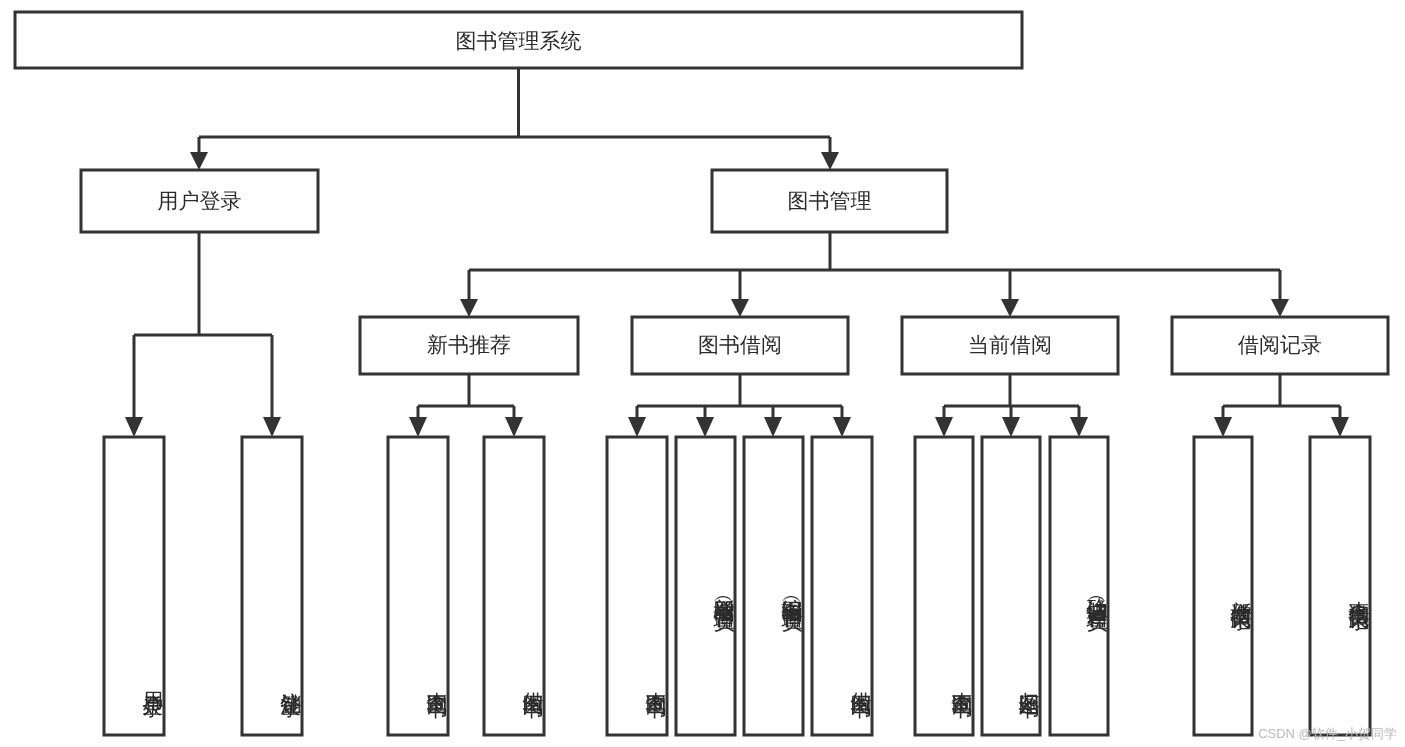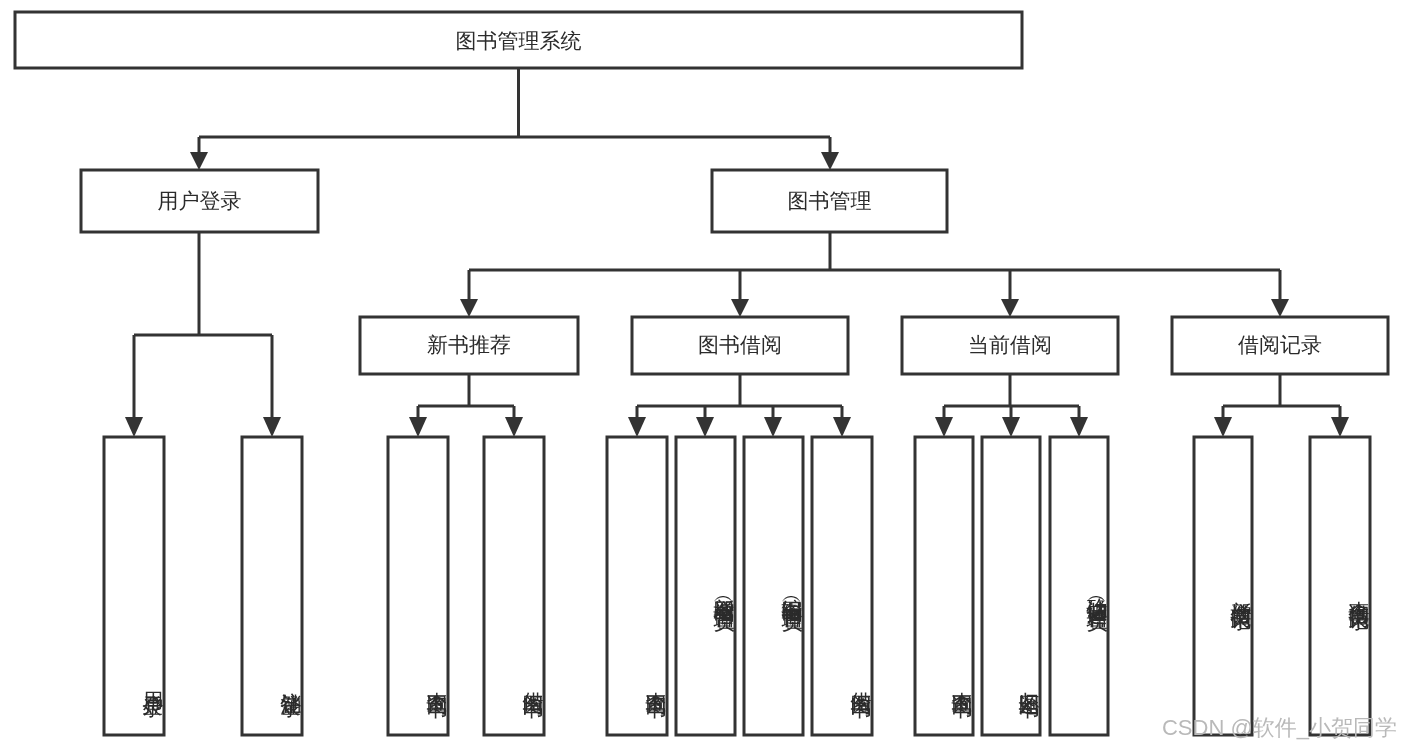--- a/index.html
+++ b/index.html
@@ -61,21 +61,21 @@
     display: flex;
     align-items: flex-start;
     justify-content: center;
     pointer-events: none;
   }
   .watermark {
     position: absolute;
     right: 8px;
     bottom: 4px;
     font-family: "Liberation Sans", "DejaVu Sans", sans-serif;
-    font-size: 22px;
+    font-size: 13px;
     color: #b9b9b9;
     white-space: nowrap;
   }
 </style>
 </head>
 <body>
 
 <div id="diagram-root">
 
   <svg class="diagram-canvas" viewBox="0 0 1405 747" xmlns="http://www.w3.org/2000/svg">

